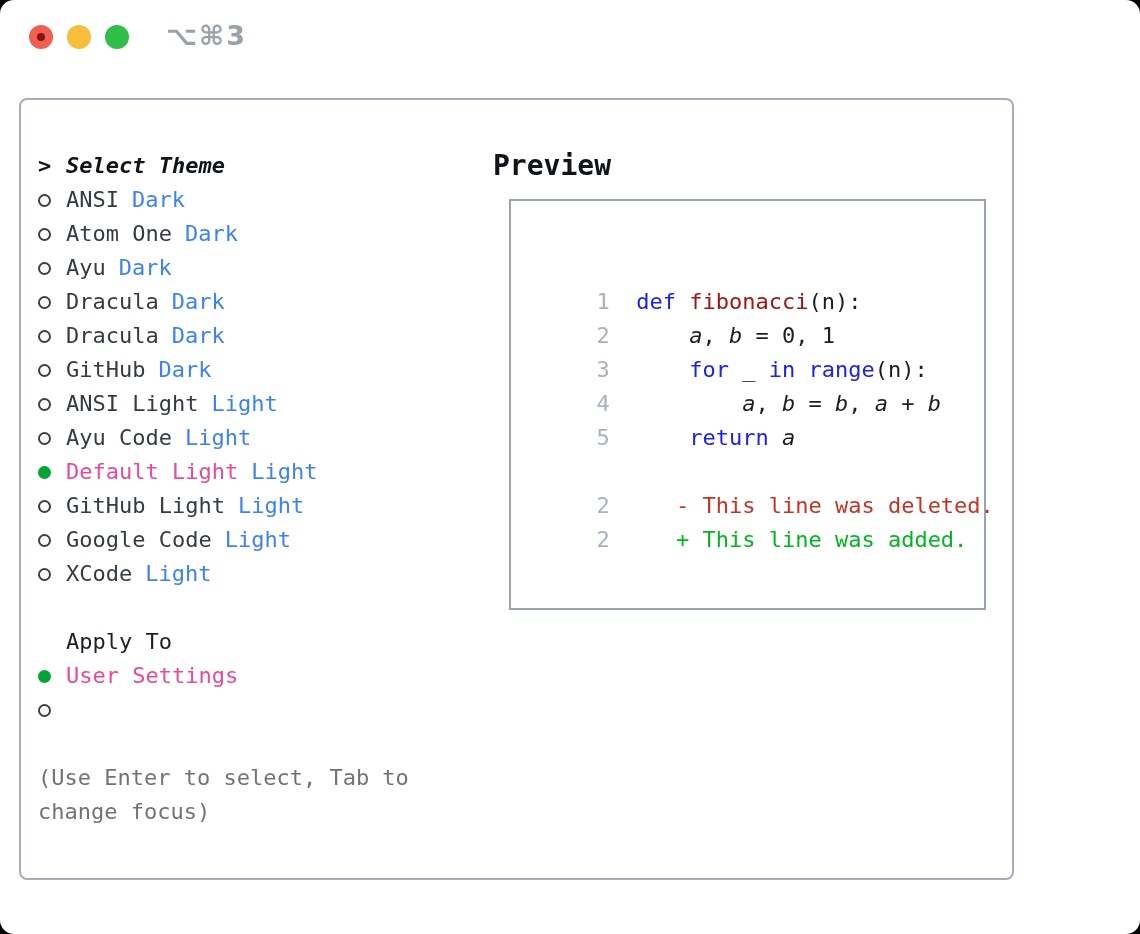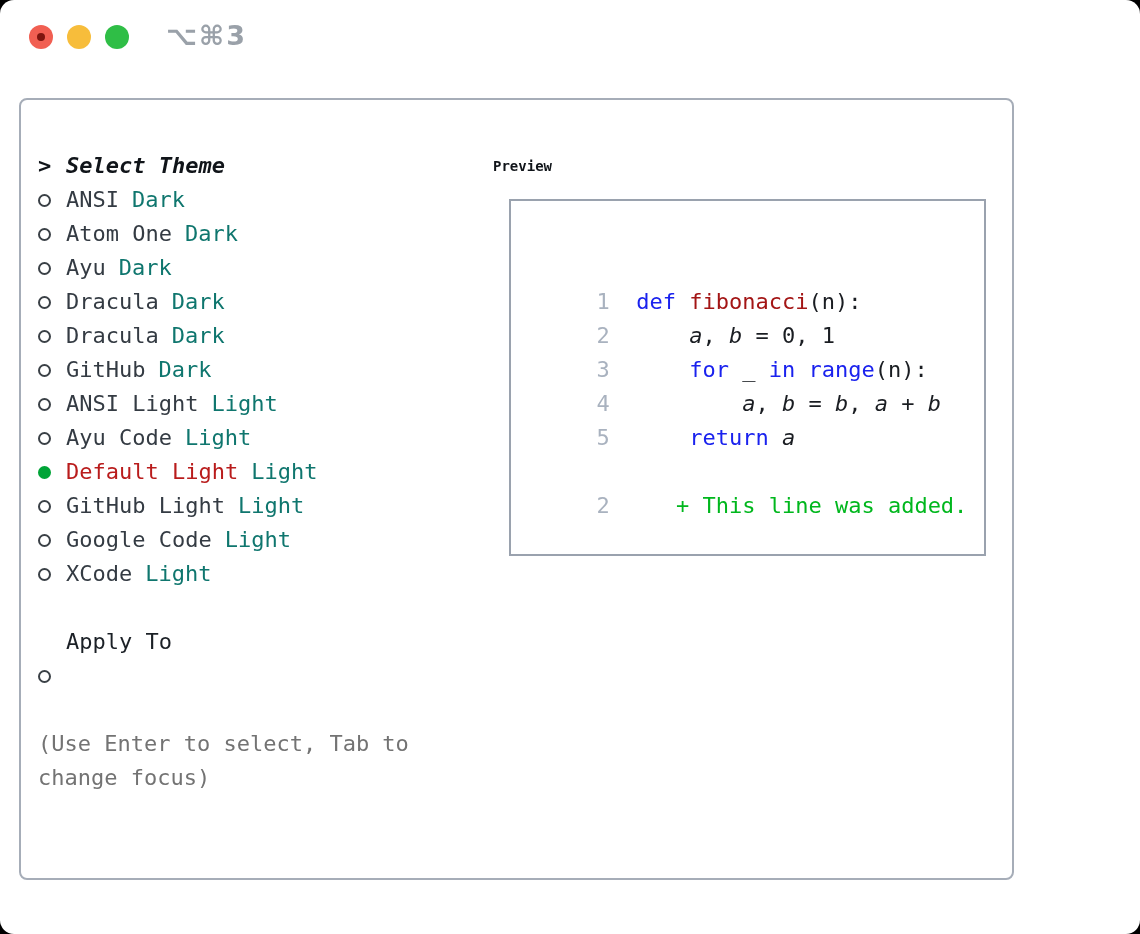--- a/index.html
+++ b/index.html
@@ -25,32 +25,32 @@
 
   
   .list{position:absolute;left:38px;top:149px;font-size:22px;line-height:34px;
         color:#343b43;}
   .row{display:flex;align-items:center;height:34px;white-space:pre;}
   .marker{width:28px;display:flex;align-items:center;flex:0 0 28px;}
   .prompt{color:#101419;font-weight:bold;}
   .radio{width:13px;height:13px;box-sizing:border-box;border:2px solid #3a4046;
          border-radius:50%;}
   .radio.on{background:#00a437;border-color:#00a437;}
-  .row.selected .name{color:#b91c1c;}
+  .row.selected .name{color:#ec4899;}
   .row.selected .radio{background:#00a437;border-color:#00a437;}
   .name{color:#343b43;}
   .bold-head{font-weight:bold;color:#101419;font-style:italic;}
-  .variant{color:#0f766e;margin-left:13px;}
+  .variant{color:#3b82f6;margin-left:13px;}
   .spacer{height:34px;}
   .hint{color:#737373;height:34px;line-height:34px;white-space:pre;}
 
   
   .preview-title{position:absolute;left:493px;top:149px;height:34px;line-height:34px;
-                 font-size:14px;font-weight:bold;color:#101419;}
-  .preview-box{position:absolute;left:509px;top:199px;width:477px;height:357px;
+                 font-size:28px;font-weight:bold;color:#101419;}
+  .preview-box{position:absolute;left:509px;top:199px;width:477px;height:411px;
                box-sizing:border-box;border:2px solid #9aa2ae;
                padding:50px 12px 0 6px;background:#ffffff;}
   .pline{height:34px;line-height:34px;font-size:22px;white-space:pre;color:#1a1d22;}
   .ln{color:#a9b2bf;}
   .t-kw{color:#1a22ee;}
   .t-fn{color:#a31515;}
   .t-var{font-style:italic;color:#1a1d22;}
   .d-ctx{color:#8a9199;}
   .d-del{color:#c43423;}
   .d-add{color:#00b71d;}
@@ -150,20 +150,24 @@
       <span class="variant">Light</span>
     </div>
 
     <div class="spacer"></div>
 
     <div class="row">
       <span class="marker"></span>
       <span class="name" style="color:#1b2026">Apply To</span>
     </div>
 
+    <div class="row selected">
+      <span class="marker"><span class="radio on"></span></span>
+      <span class="name">User Settings</span>
+    </div>
 
     <div class="row">
       <span class="marker"><span class="radio"></span></span>
     </div>
 
     <div class="spacer"></div>
 
     <div class="hint">(Use Enter to select, Tab to</div>
     <div class="hint">change focus)</div>
   </div>
@@ -188,19 +192,22 @@
       <span class="ln">4</span><span>          </span><span class="t-var">a</span><span>, </span><span class="t-var">b</span><span> = </span><span class="t-var">b</span><span>, </span><span class="t-var">a</span><span> + </span><span class="t-var">b</span>
     </div>
 
     <div class="pline">
       <span class="ln">5</span><span>      </span><span class="t-kw">return</span><span> </span><span class="t-var">a</span>
     </div>
 
     <div class="pline"></div>
 
 
+    <div class="pline">
+      <span class="ln">2</span><span>     </span><span class="d-del">- This line was deleted.</span>
+    </div>
 
     <div class="pline">
       <span class="ln">2</span><span>     </span><span class="d-add">+ This line was added.</span>
     </div>
 
   </div>
 </div>
 
 </body></html>

